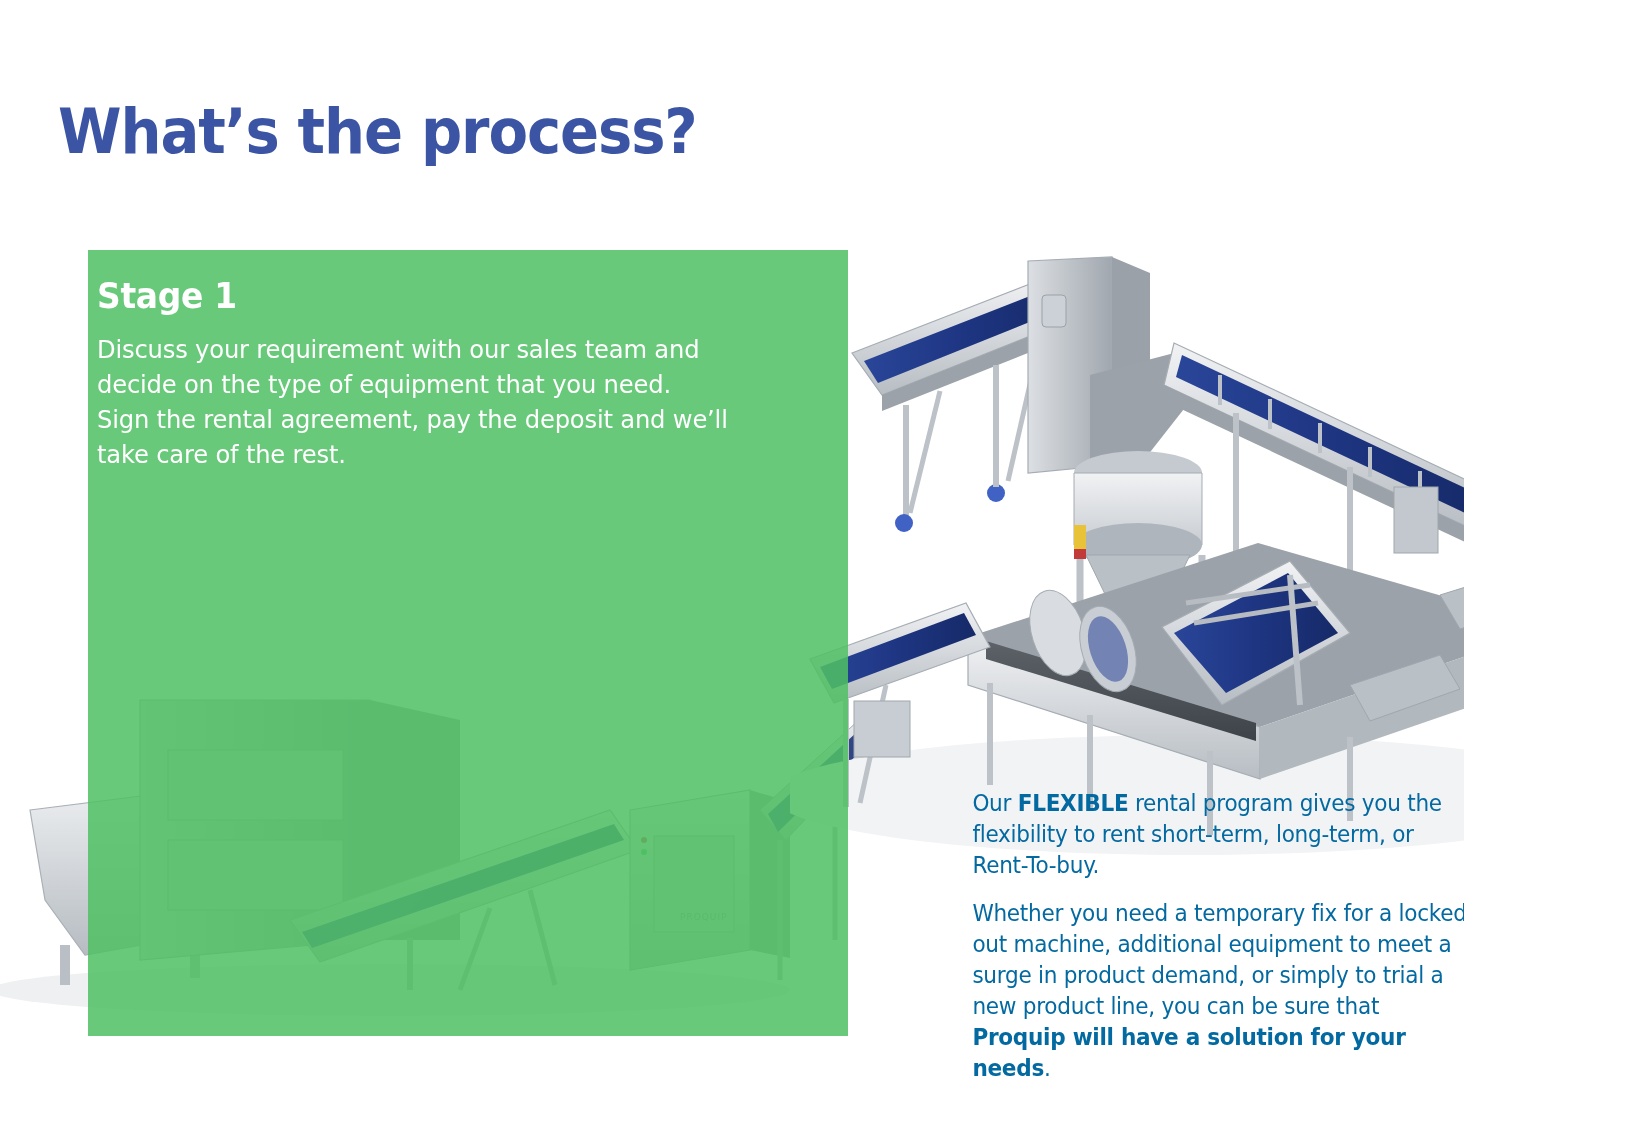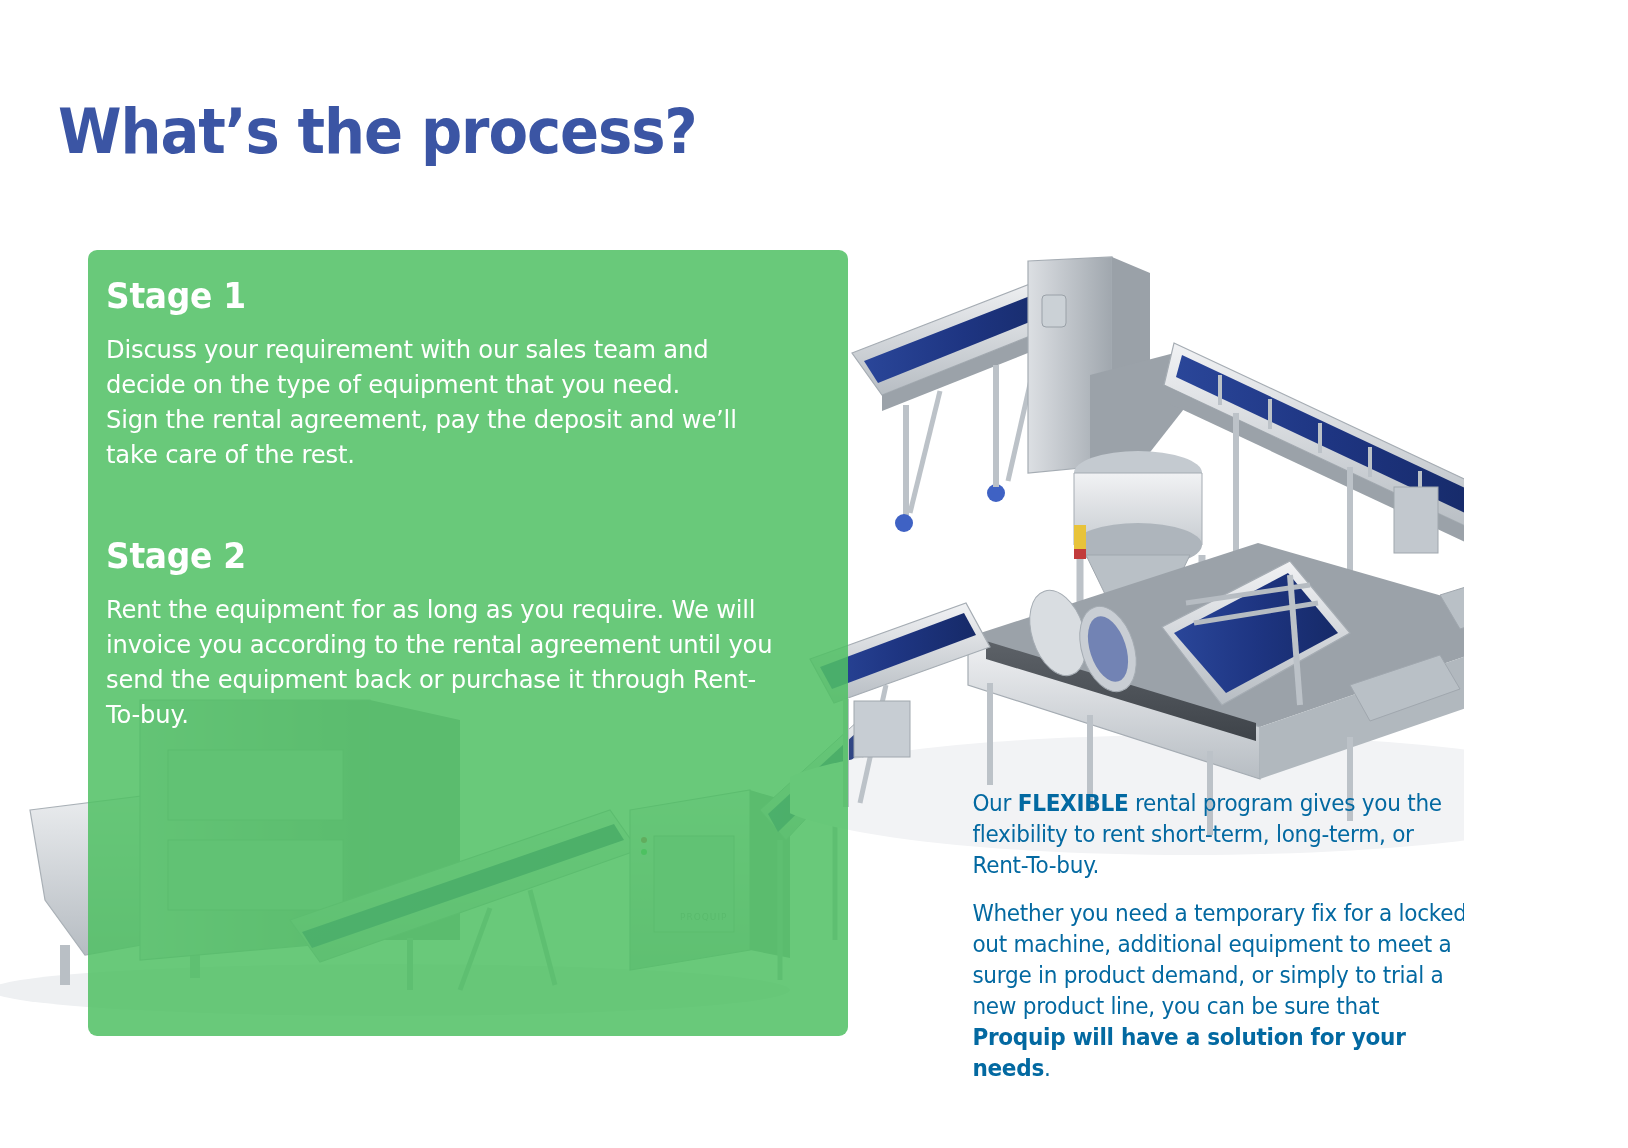--- a/index.html
+++ b/index.html
@@ -56,22 +56,21 @@
 
   
   .stage-panel {
     position: absolute;
     left: 88px;
     top: 250px;
     width: 760px;
     height: 786px;
     background: rgba(80, 192, 100, 0.86);
     box-sizing: border-box;
-    padding: 26px 40px 0 18px;
-    border-radius: 9px;
+    padding: 26px 40px 0 9px;
   }
   .stage-block {
     position: relative;
   }
   .stage-heading {
     font-family: "DejaVu Sans", sans-serif;
     font-size: 35px;
     font-weight: bold;
     color: #ffffff;
     letter-spacing: -0.3px;
@@ -284,24 +283,20 @@
   <div class="stage-panel">
 
     <div class="stage-block">
       <div class="stage-heading">Stage 1</div>
       <div class="stage-body">Discuss your requirement with our sales team and decide on the type of equipment that you need.
 Sign the rental agreement, pay the deposit and we’ll take care of the rest.</div>
     </div>
 
     <div class="gap-1"></div>
 
-    <div class="stage-block">
-      <div class="stage-heading">Stage 2</div>
-      <div class="stage-body">Rent the equipment for as long as you require. We will invoice you according to the rental agreement until you send the equipment back or purchase it through Rent-To-buy.</div>
-    </div>
 
     <div class="gap-2"></div>
 
   </div>
 
   <div class="side-copy">
     <p class="side-para"><span>Our </span><b>FLEXIBLE</b><span> rental program gives you the flexibility to rent short-term, long-term, or Rent-To-buy.</span></p>
 
     <p class="side-para"><span>Whether you need a temporary fix for a locked out machine, additional equipment to meet a surge in product demand, or simply to trial a new product line, you can be sure that </span><b>Proquip will have a solution for your needs</b><span>.</span></p>
   </div>

